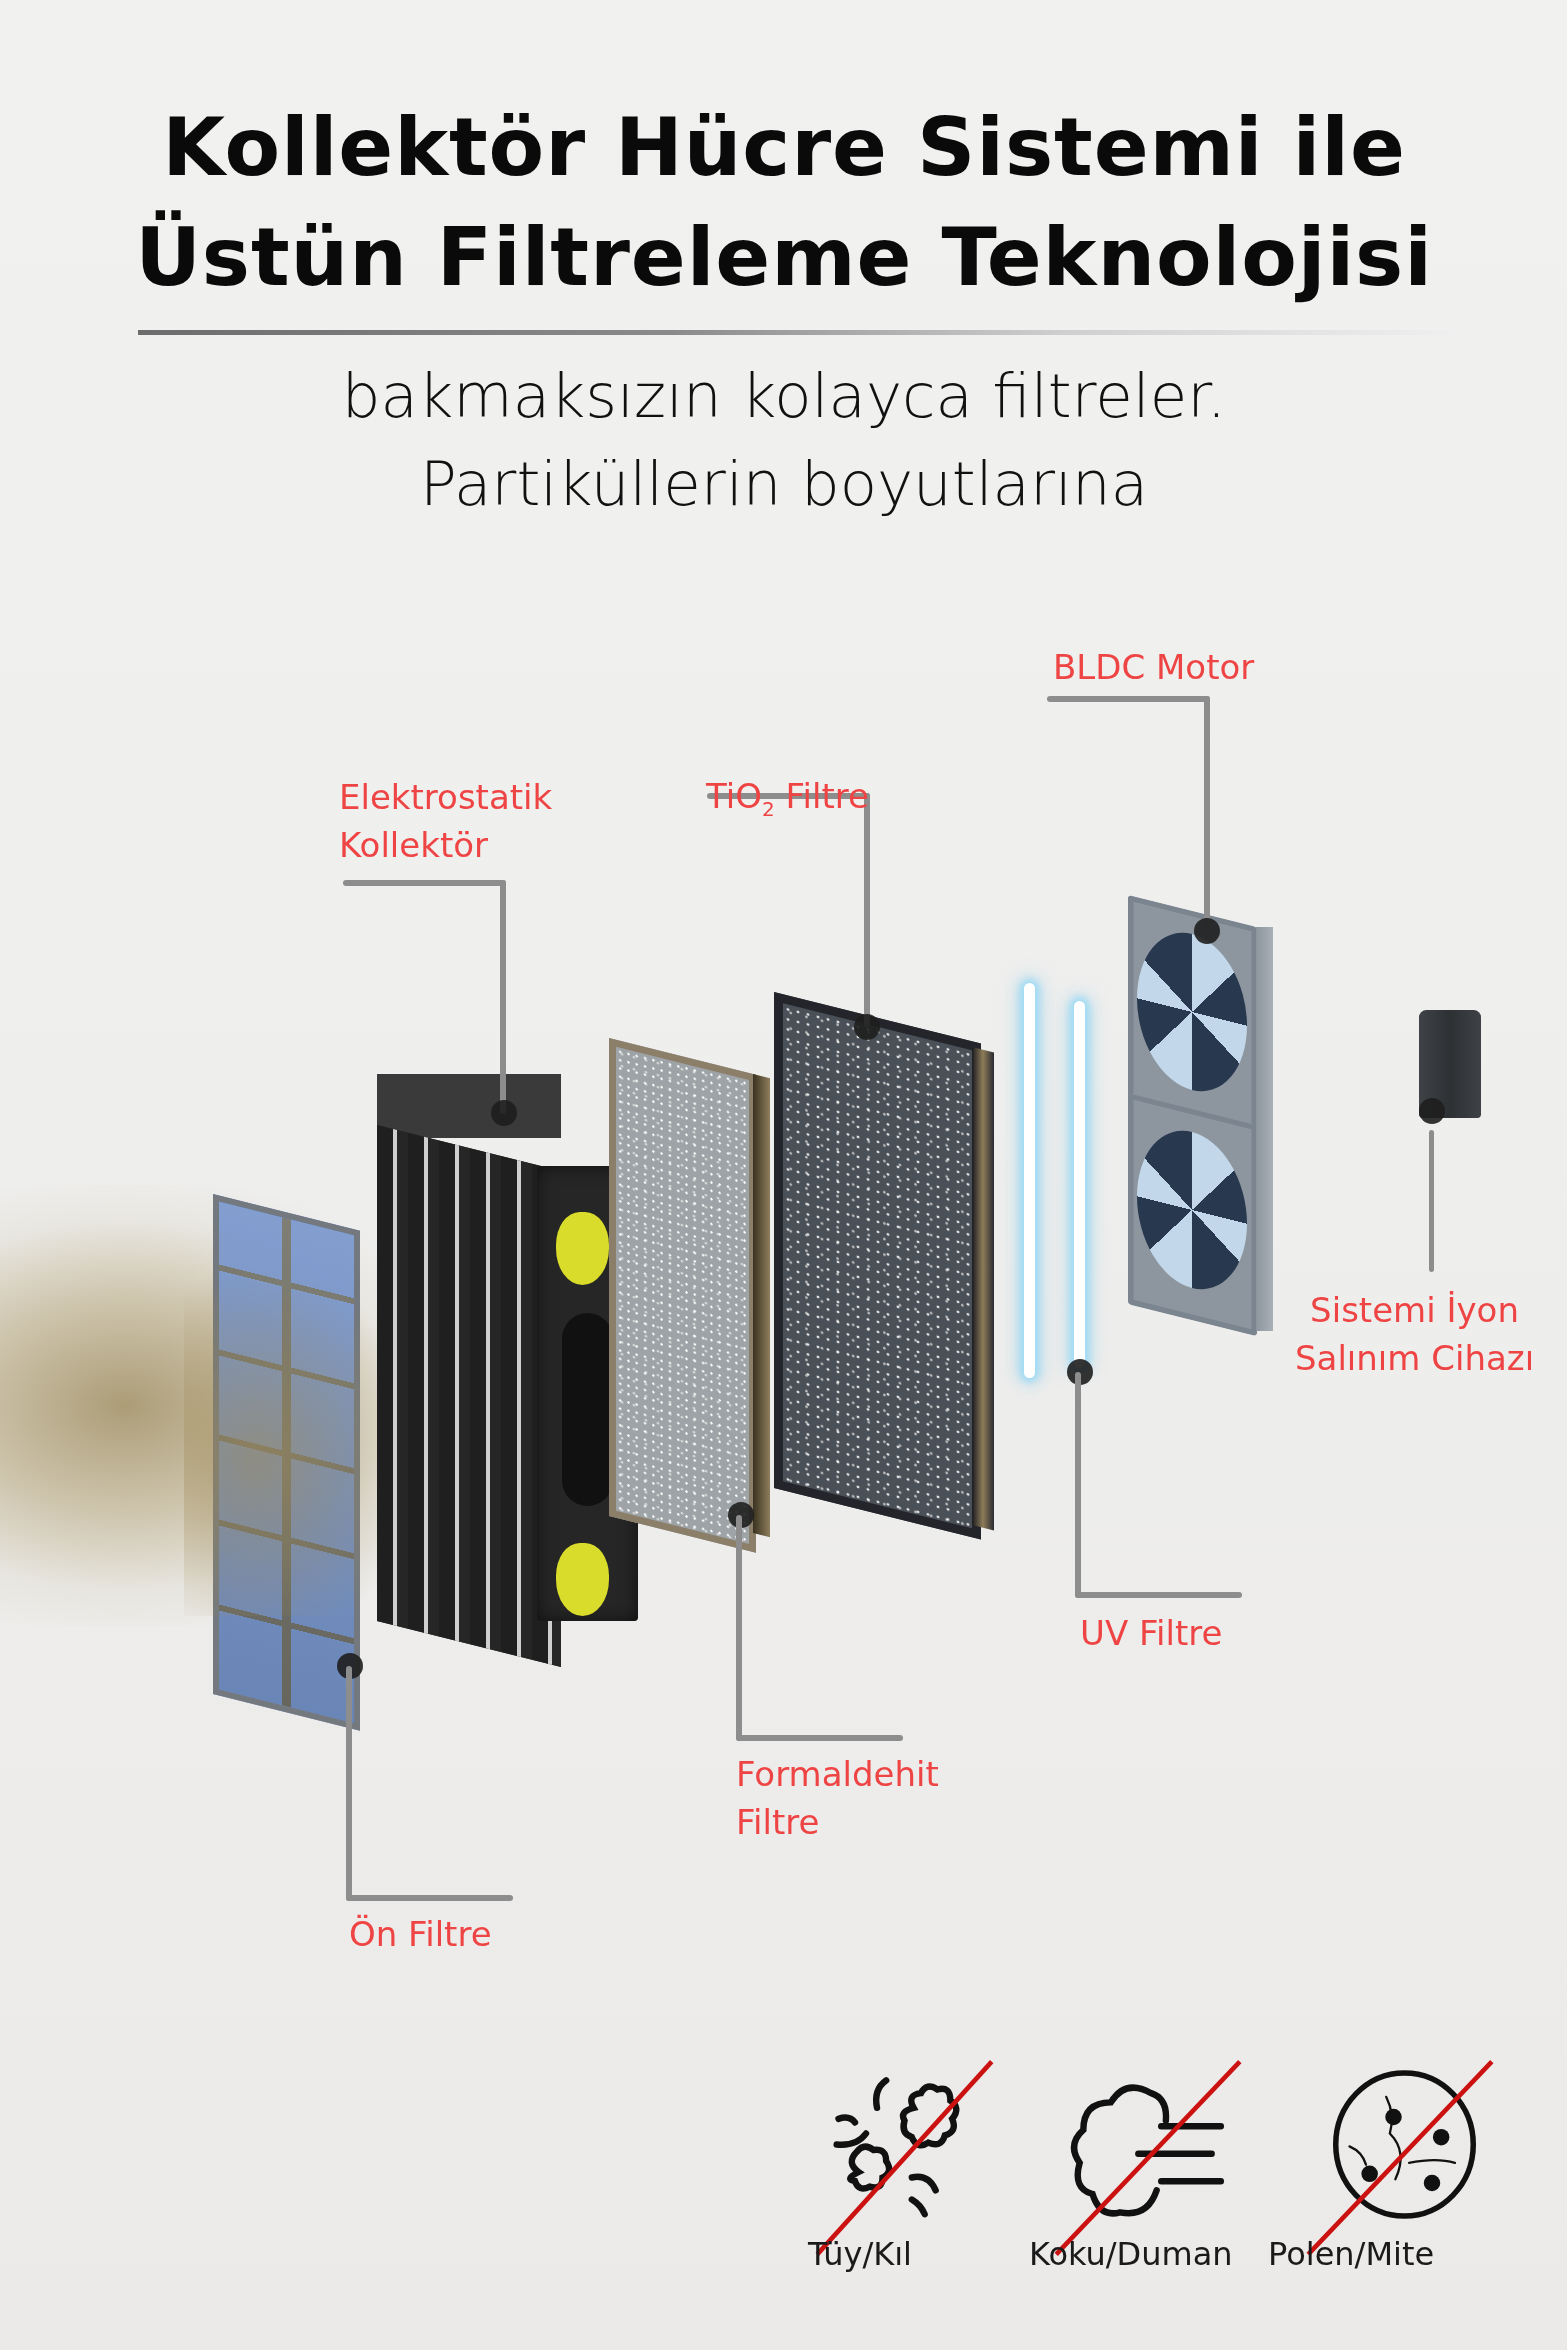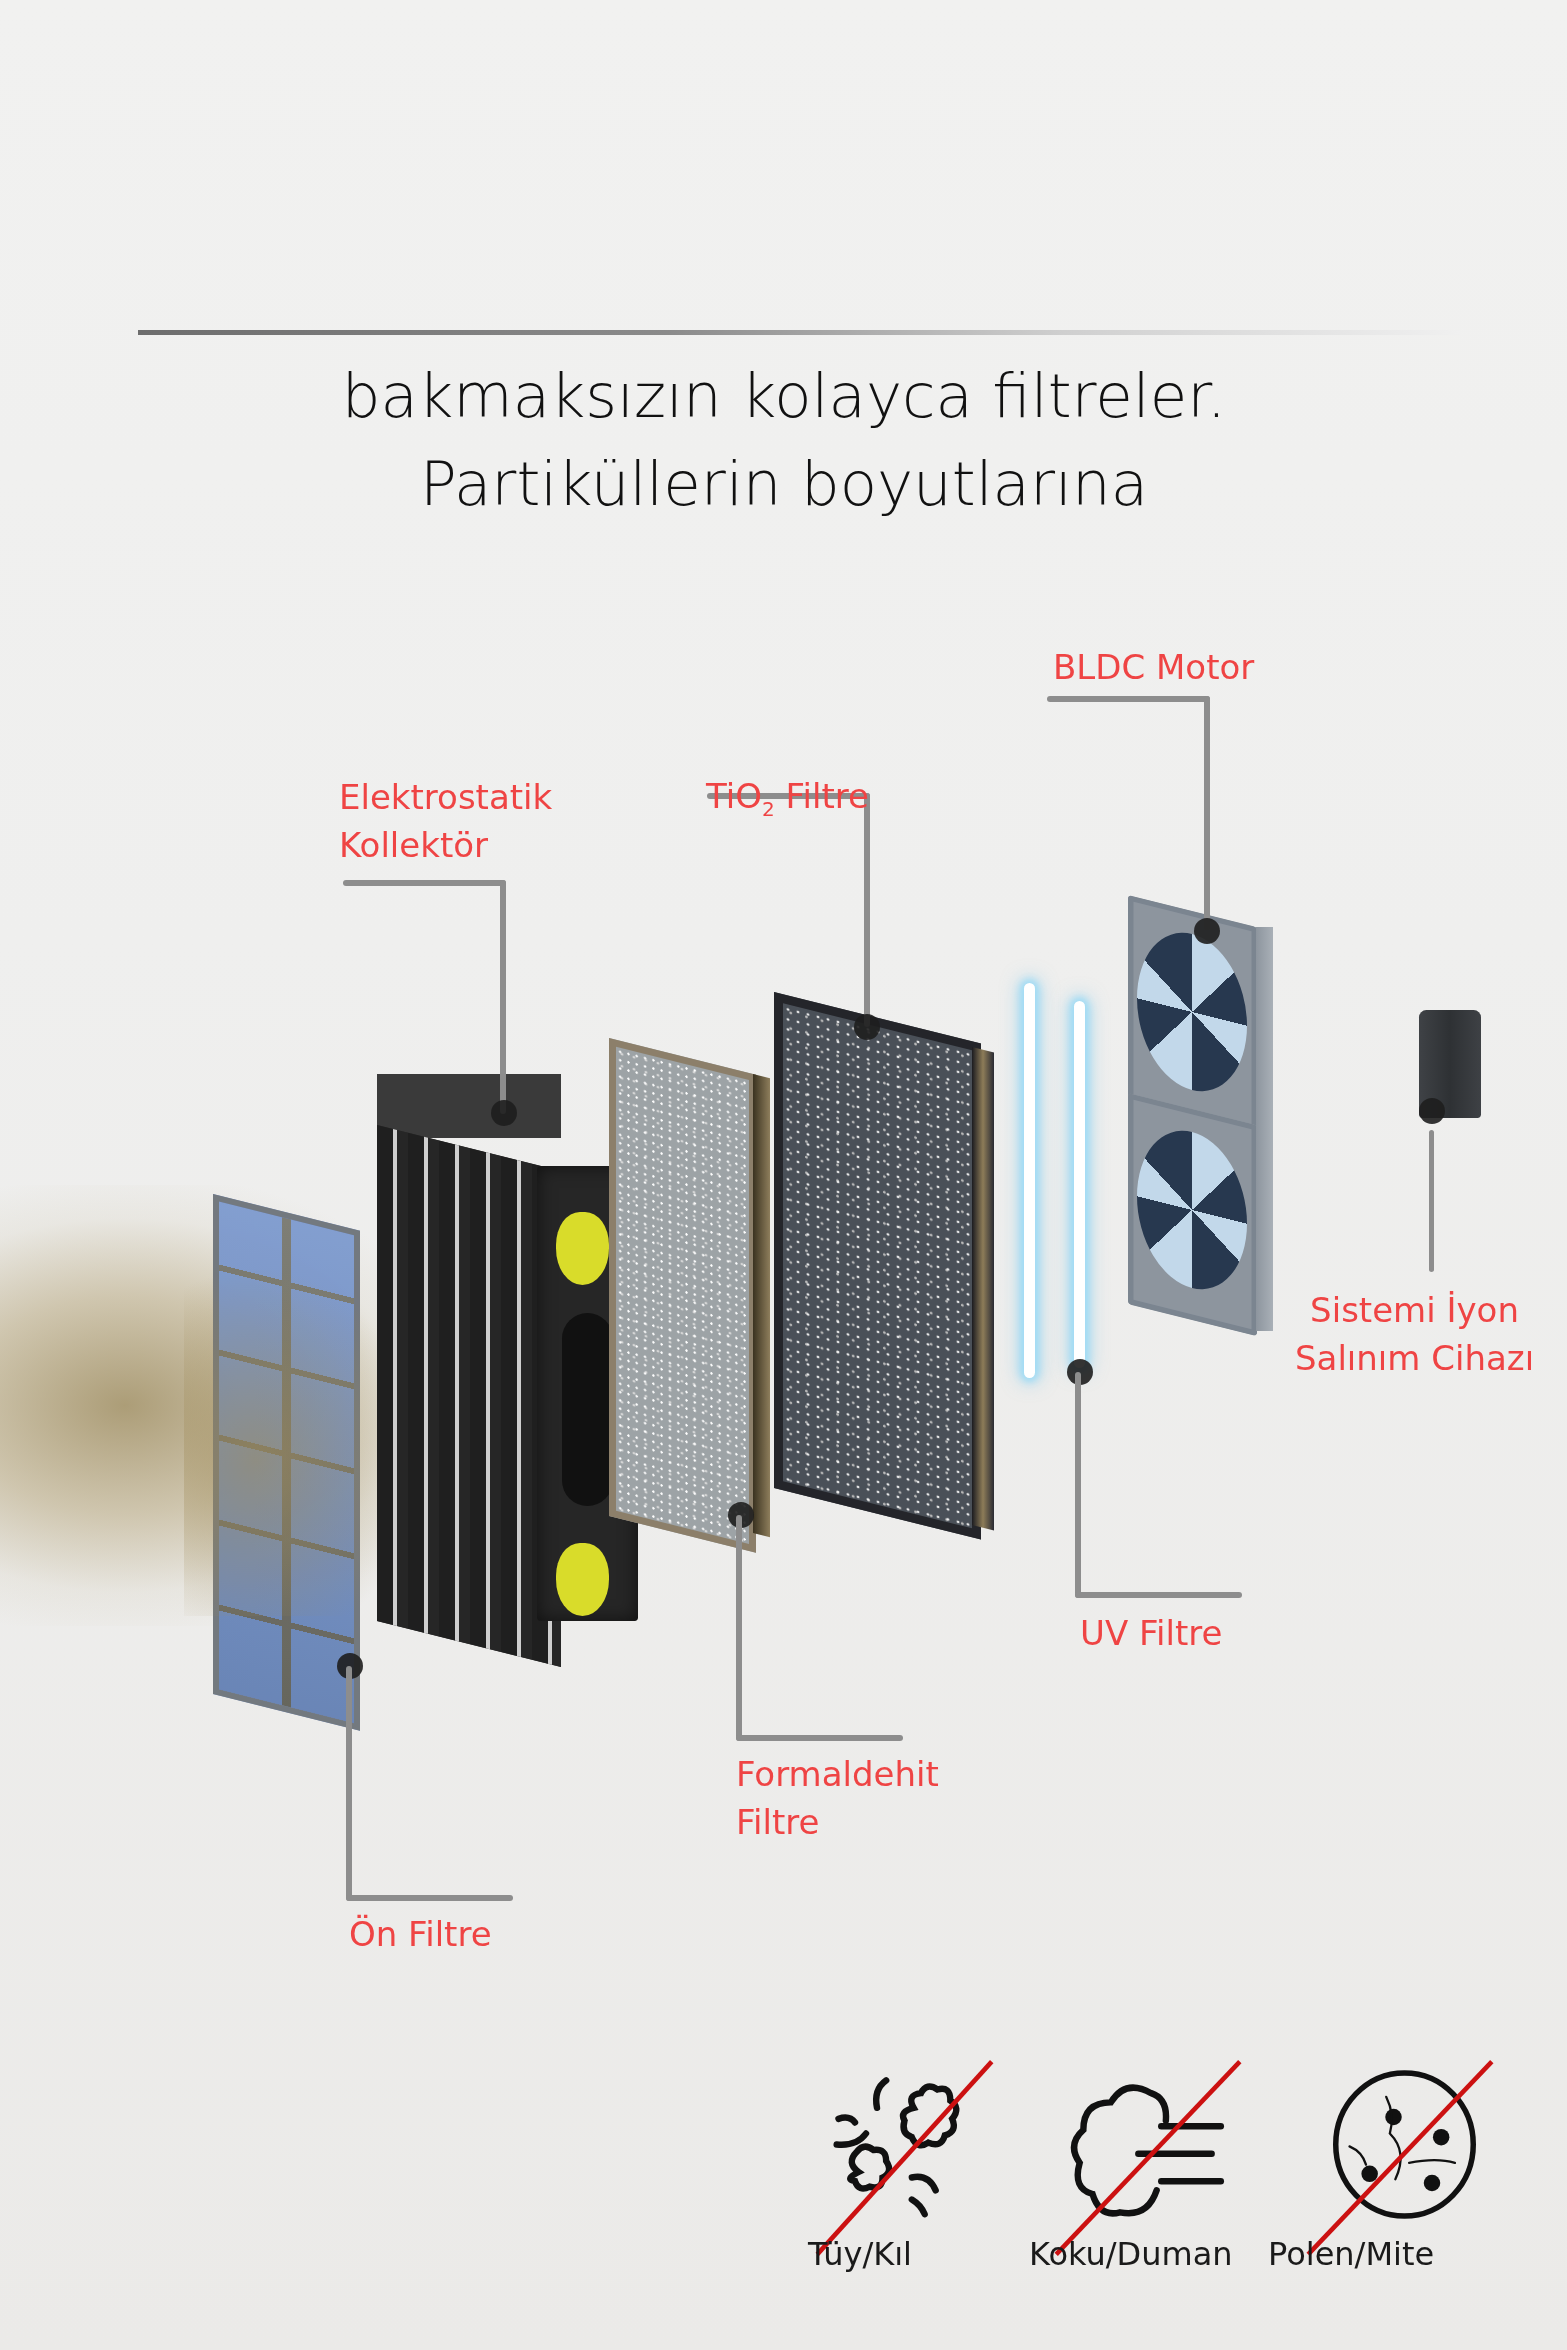--- a/index.html
+++ b/index.html
@@ -59,20 +59,22 @@
   
   .ion{left:1419px;top:1010px;width:62px;height:108px;border-radius:7.3px 7.3px 3.7px 3.7px;background:linear-gradient(90deg,#3f4246,#2e3134,#3e4145);}
   
   .icon-box{width:165px;height:165px;}
   .icon-label{font-size:32px;line-height:40px;color:#1a1a1a;text-align:left;white-space:nowrap;}
 </style>
 </head>
 <body>
 
 <div class="abs title">
+  <div>Kollektör Hücre Sistemi ile</div>
+  <div>Üstün Filtreleme Teknolojisi</div>
 </div>
 <div class="abs divider"></div>
 <div class="abs subtitle">
   <div>bakmaksızın kolayca filtreler.</div>
   <div>Partiküllerin boyutlarına</div>
 </div>
 
 <div>
   <div class="abs dust"></div>
 

